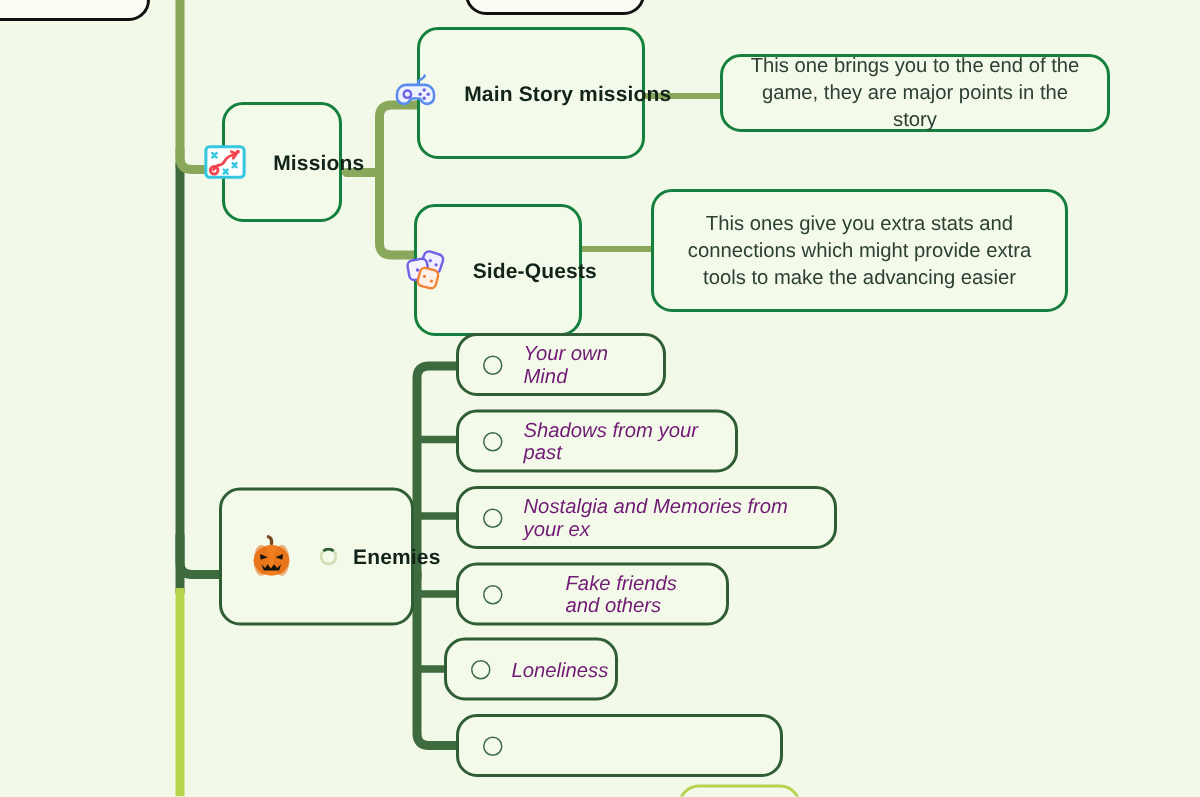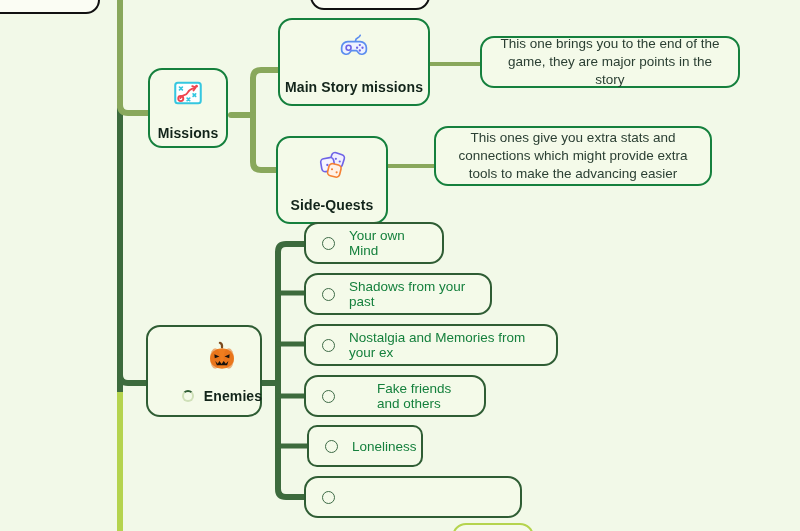--- a/index.html
+++ b/index.html
@@ -29,21 +29,20 @@
     align-items:center;
     justify-content:center;
     color:#1d2b22;
   }
   .node.dark-edge{border-color:#2f5d34;}
   .node.lime-edge{border-color:#b5d44e;}
   .node.black-edge{border-color:#111;background:#fbfdf4;}
 
   
   .icon-node{
-    flex-direction:column;
     gap:15px;
     padding:10px 12px;
   }
   .icon-node .title{
     font-size:14px;font-weight:bold;letter-spacing:.1px;
     color:#12241a;white-space:nowrap;
   }
   .icon-node .title-row{display:flex;align-items:center;gap:10px;}
 
   
@@ -54,21 +53,22 @@
     line-height:1.35;
     color:#2b3f33;
   }
 
   
   .check-node{
     justify-content:flex-start;
     padding:0 16px;
     gap:14px;
     font-size:13.5px;
-    color:#15803d;
+    color:#701a75;
+    font-style:italic;
   }
   .cbox{
     width:13px;height:13px;border-radius:50%;
     border:1.6px solid #3e6b47;flex:none;box-sizing:border-box;
   }
   .ring{
     width:12px;height:12px;border-radius:50%;
     border:2px solid #cfe0b8;border-top-color:#2f5d34;
     box-sizing:border-box;flex:none;
   }
@@ -181,25 +181,25 @@
         <rect x="8" y="11" width="17" height="17" rx="4.5" transform="rotate(-10 16.5 19.5)" fill="#f4f3ff" stroke="#6e63e6" stroke-width="2.1"></rect>
         <circle cx="16" cy="20" r="1.5" fill="#6e63e6"></circle>
         <rect x="17" y="19" width="16" height="16" rx="4.5" transform="rotate(14 25 27)" fill="#fff2e8" stroke="#f58134" stroke-width="2.1"></rect>
         <circle cx="22" cy="25.5" r="1.4" fill="#f58134"></circle>
         <circle cx="28" cy="29.5" r="1.4" fill="#f58134"></circle>
       </svg>
     </span>
     <span class="title">Side-Quests</span>
   </div>
 
-  <div class="node note" style="left:434px;top:126px;width:278px;height:60px;text-align:center;">
+  <div class="node note" style="left:434px;top:126px;width:278px;height:82px;text-align:center;">
     <span>This ones give you extra stats and connections which might provide extra tools to make the advancing easier</span>
   </div>
 
-  <div class="node icon-node dark-edge" style="left:146px;top:325px;width:116px;height:92px;padding-left:48px;">
+  <div class="node icon-node dark-edge" style="left:146px;top:325px;width:130px;height:92px;padding-left:48px;">
     <span>
       <svg class="ico" viewBox="0 0 40 40" aria-hidden="true">
         <path d="M20 10 C20.5 6.5 19 5 17.5 4.5" fill="none" stroke="#7a4a1e" stroke-width="2.6" stroke-linecap="round"></path>
         <ellipse cx="20" cy="23" rx="14" ry="12" fill="#f07d1e"></ellipse>
         <ellipse cx="12" cy="23" rx="6" ry="12" fill="#e4701a" opacity=".55"></ellipse>
         <ellipse cx="28" cy="23" rx="6" ry="12" fill="#e4701a" opacity=".55"></ellipse>
         <path d="M11 18 L17 20.5 L11.5 22.5 Z" fill="#17120d"></path>
         <path d="M29 18 L23 20.5 L28.5 22.5 Z" fill="#17120d"></path>
         <path d="M12 26 L15 29 L17 26 L19.5 29.5 L22 26 L24.5 29 L27.5 26 L26 31 L14 31 Z" fill="#17120d"></path>
       </svg>
@@ -223,21 +223,21 @@
   <div class="node check-node dark-edge" style="left:304px;top:324px;width:254px;height:42px;">
     <span class="cbox"></span>
     <span>Nostalgia and Memories from your ex</span>
   </div>
 
   <div class="node check-node dark-edge" style="left:304px;top:375px;width:182px;height:42px;gap:42px;">
     <span class="cbox"></span>
     <span>Fake friends and others</span>
   </div>
 
-  <div class="node check-node dark-edge" style="left:307px;top:425px;width:116px;height:42px;border-radius:10px;">
+  <div class="node check-node dark-edge" style="left:296px;top:425px;width:116px;height:42px;">
     <span class="cbox"></span>
     <span>Loneliness</span>
   </div>
 
   <div class="node check-node dark-edge" style="left:304px;top:476px;width:218px;height:42px;">
     <span class="cbox"></span>
   </div>
 
 </div>
 

